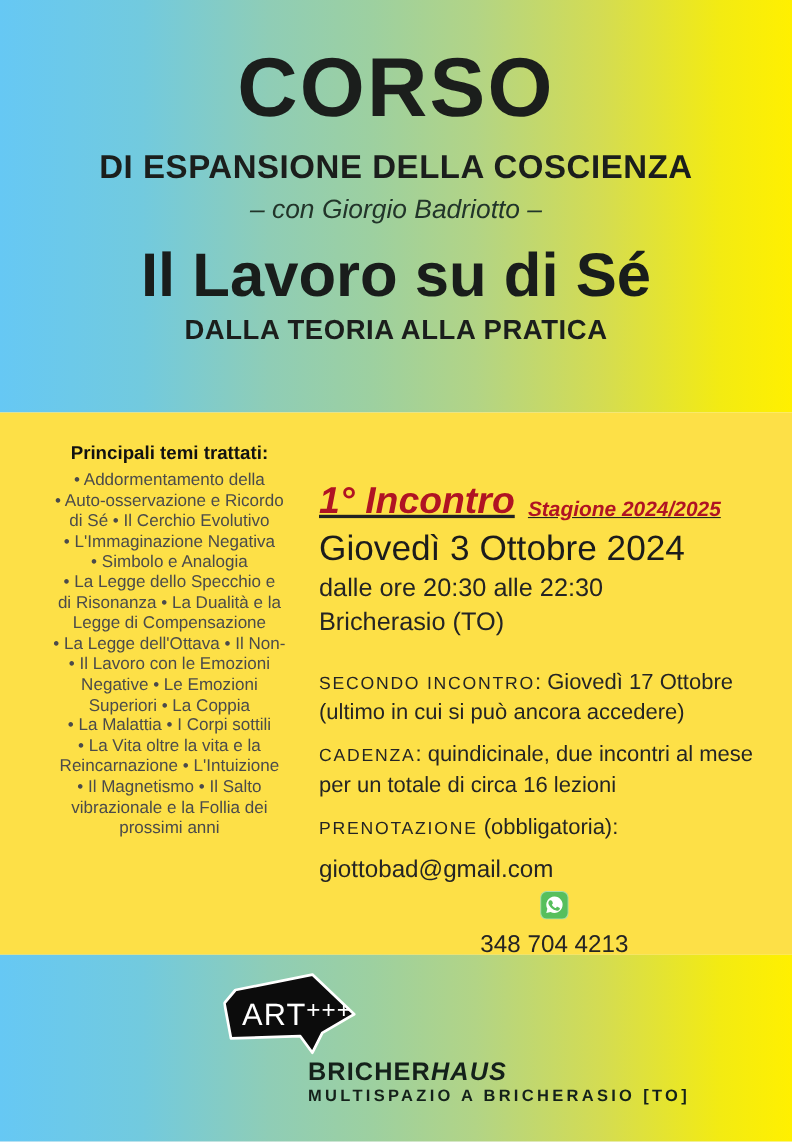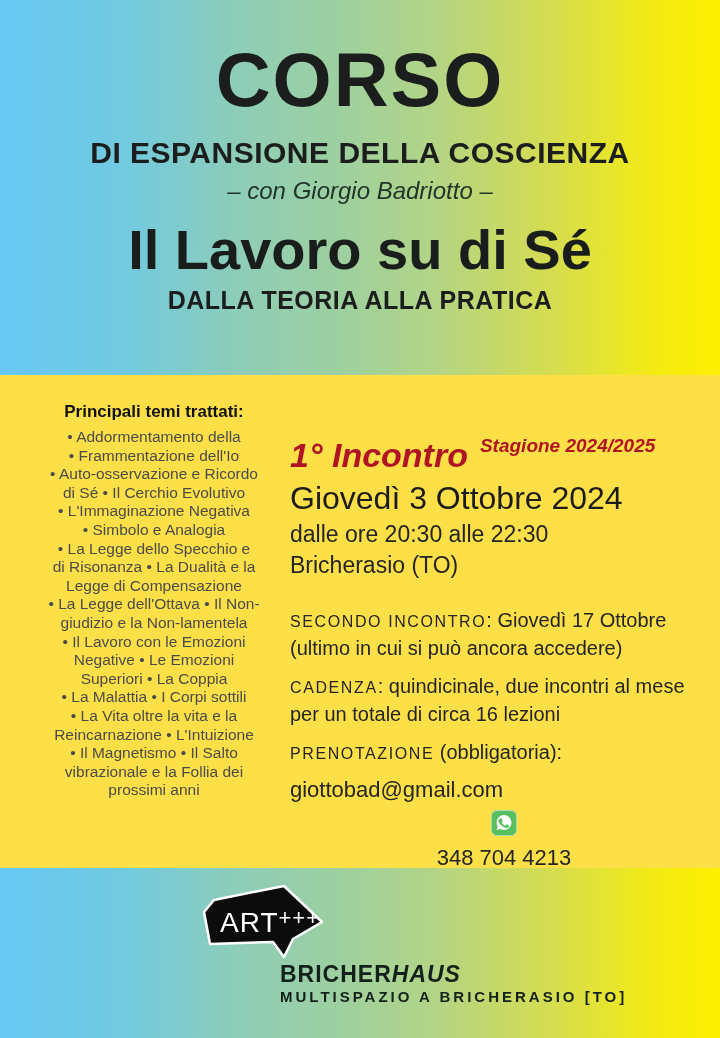--- a/index.html
+++ b/index.html
@@ -35,21 +35,21 @@
   .course-subtitle {
     margin-top:4px; font-size:25px; line-height:30px;
     font-weight:700; letter-spacing:0.5px; color:#1b1e1c;
   }
   
   .middle { display:flex; height:493px; background:#fde047; padding:0 0 0 38px; box-sizing:border-box; }
   .topics-col { width:232px; flex:none; margin-top:26px; text-align:center; }
   .topics-heading { font-size:17px; font-weight:700; color:#111; line-height:22px; margin-bottom:5px; }
   .topic-line { font-size:15.5px; line-height:18.6px; color:#4b4b4b; }
   .details-col { flex:1; margin-left:20px; margin-top:60px; max-width:428px; }
-  .incontro-row { display:flex; align-items:flex-start; gap:12px; }
+  .incontro-row { display:flex; align-items:flex-end; gap:12px;text-decoration:underline; }
   .incontro { font-size:34px; font-weight:700; font-style:italic; color:#b01323; line-height:40px; }
   .stagione { font-size:19px; font-weight:600; font-style:italic; color:#b01323; }
   .event-date { font-size:32px; color:#1c1c1c; line-height:42px; margin-top:2px; }
   .event-time, .event-location { font-size:23px; color:#242424; line-height:31px; }
   .detail-para { font-size:20px; color:#242424; line-height:27px; margin-top:11px; }
   .sc-label { font-size:16px; letter-spacing:1.6px; color:#242424; }
   .email-line { font-size:22px; color:#242424; line-height:28px; margin-top:9px; }
   .phone-line { display:flex; align-items:center; gap:9px; margin-top:6px; font-size:22px; color:#242424;flex-direction:column; }
   .wa-icon { width:26px; height:26px; flex:none; }
   
@@ -77,30 +77,28 @@
     <div class="course-title">Il Lavoro su di Sé</div>
     <div class="course-subtitle">DALLA TEORIA ALLA PRATICA</div>
   </div>
 
   <div class="middle">
 
     <div class="topics-col">
       <div class="topics-heading">Principali temi trattati:</div>
       <div>
           <div class="topic-line">• Addormentamento della</div>
-          <div class="topic-line">• Frammentazione dell'Io</div>
           <div class="topic-line">• Auto-osservazione e Ricordo</div>
           <div class="topic-line">di Sé • Il Cerchio Evolutivo</div>
           <div class="topic-line">• L'Immaginazione Negativa</div>
           <div class="topic-line">• Simbolo e Analogia</div>
           <div class="topic-line">• La Legge dello Specchio e</div>
           <div class="topic-line">di Risonanza • La Dualità e la</div>
           <div class="topic-line">Legge di Compensazione</div>
           <div class="topic-line">• La Legge dell'Ottava • Il Non-</div>
-          <div class="topic-line">giudizio e la Non-lamentela</div>
           <div class="topic-line">• Il Lavoro con le Emozioni</div>
           <div class="topic-line">Negative • Le Emozioni</div>
           <div class="topic-line">Superiori • La Coppia</div>
           <div class="topic-line">• La Malattia • I Corpi sottili</div>
           <div class="topic-line">• La Vita oltre la vita e la</div>
           <div class="topic-line">Reincarnazione • L'Intuizione</div>
           <div class="topic-line">• Il Magnetismo • Il Salto</div>
           <div class="topic-line">vibrazionale e la Follia dei</div>
           <div class="topic-line">prossimi anni</div>
         </div>

